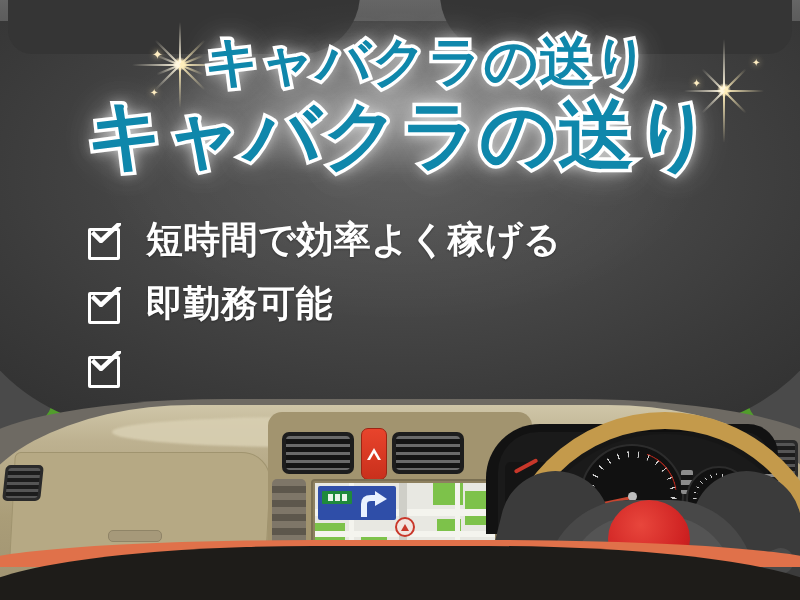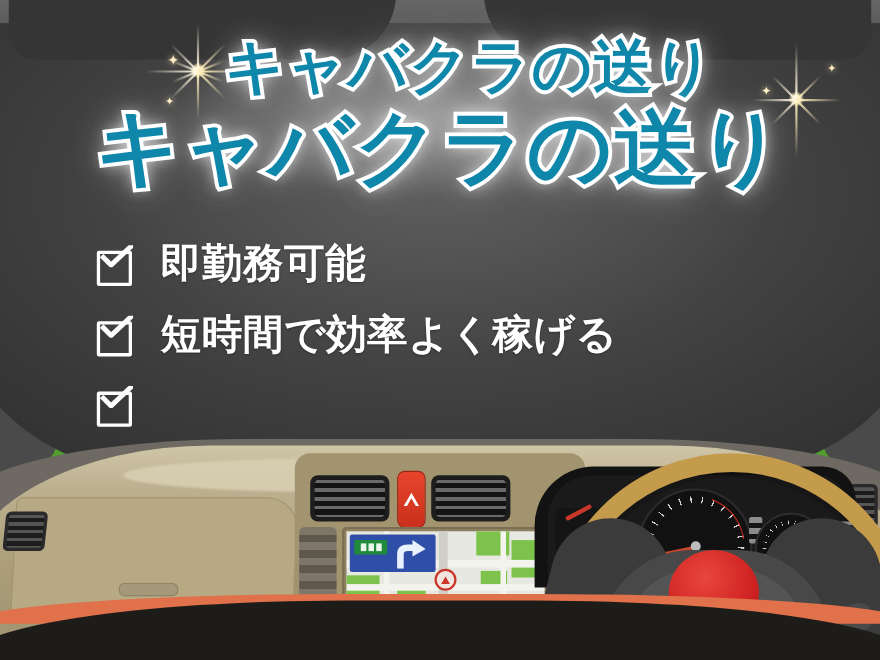--- a/index.html
+++ b/index.html
@@ -431,42 +431,42 @@
       <div class="sp-ray" style="width:62px;margin-left:-31px;transform:rotate(45deg);"></div>
       <div class="sp-ray" style="width:62px;margin-left:-31px;transform:rotate(-45deg);"></div>
     </div>
     <div class="sp-small" style="left:692px;top:78px;font-size:11px;">✦</div>
     <div class="sp-small" style="left:752px;top:58px;font-size:10px;">✦</div>
 
     <div class="headline1">キャバクラの送り</div>
     <div class="headline2">キャバクラの送り</div>
 
     <div class="bullets">
+      <div class="bullet">
+        <div class="chk">
+          <div class="chk-box"></div>
+          <svg class="chk-mark" viewBox="0 0 30 20">
+            <path d="M3 11 L10 18 L28 1" stroke="#ffffff" stroke-width="4.5" fill="none" stroke-linecap="square"></path>
+          </svg>
+        </div>
+        <span class="bullet-txt">短時間で効率よく稼げる</span>
+      </div>
       <div class="bullet">
         <div class="chk">
           <div class="chk-box"></div>
           <svg class="chk-mark" viewBox="0 0 30 20">
             <path d="M3 11 L10 18 L28 1" stroke="#ffffff" stroke-width="4.5" fill="none" stroke-linecap="square"></path>
           </svg>
         </div>
         <span class="bullet-txt">即勤務可能</span>
       </div>
       <div class="bullet">
         <div class="chk">
           <div class="chk-box"></div>
           <svg class="chk-mark" viewBox="0 0 30 20">
             <path d="M3 11 L10 18 L28 1" stroke="#ffffff" stroke-width="4.5" fill="none" stroke-linecap="square"></path>
           </svg>
         </div>
-        <span class="bullet-txt">短時間で効率よく稼げる</span>
       </div>
-      <div class="bullet">
-        <div class="chk">
-          <div class="chk-box"></div>
-          <svg class="chk-mark" viewBox="0 0 30 20">
-            <path d="M3 11 L10 18 L28 1" stroke="#ffffff" stroke-width="4.5" fill="none" stroke-linecap="square"></path>
-          </svg>
-        </div>
-      </div>
     </div>
   </div>
 
 </div>
 
 </body></html>

